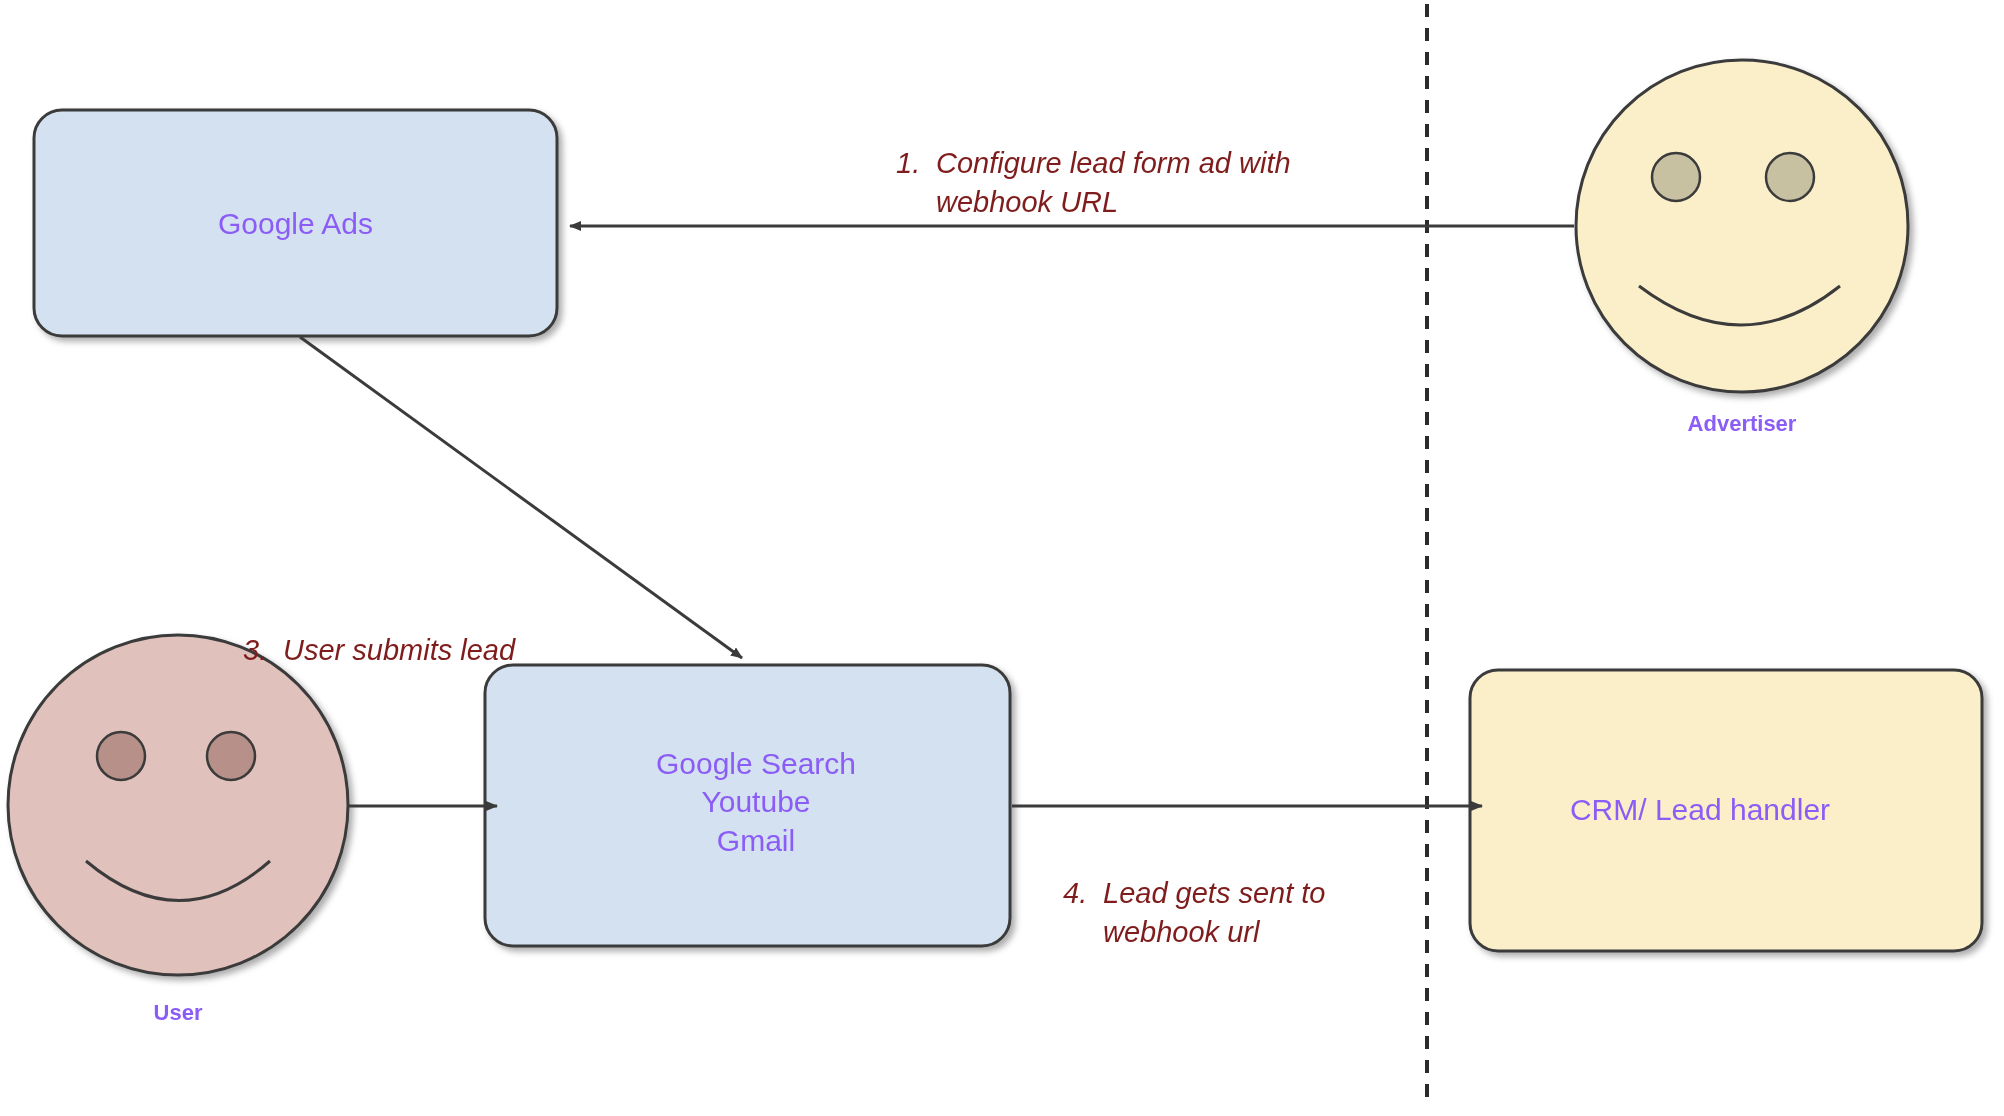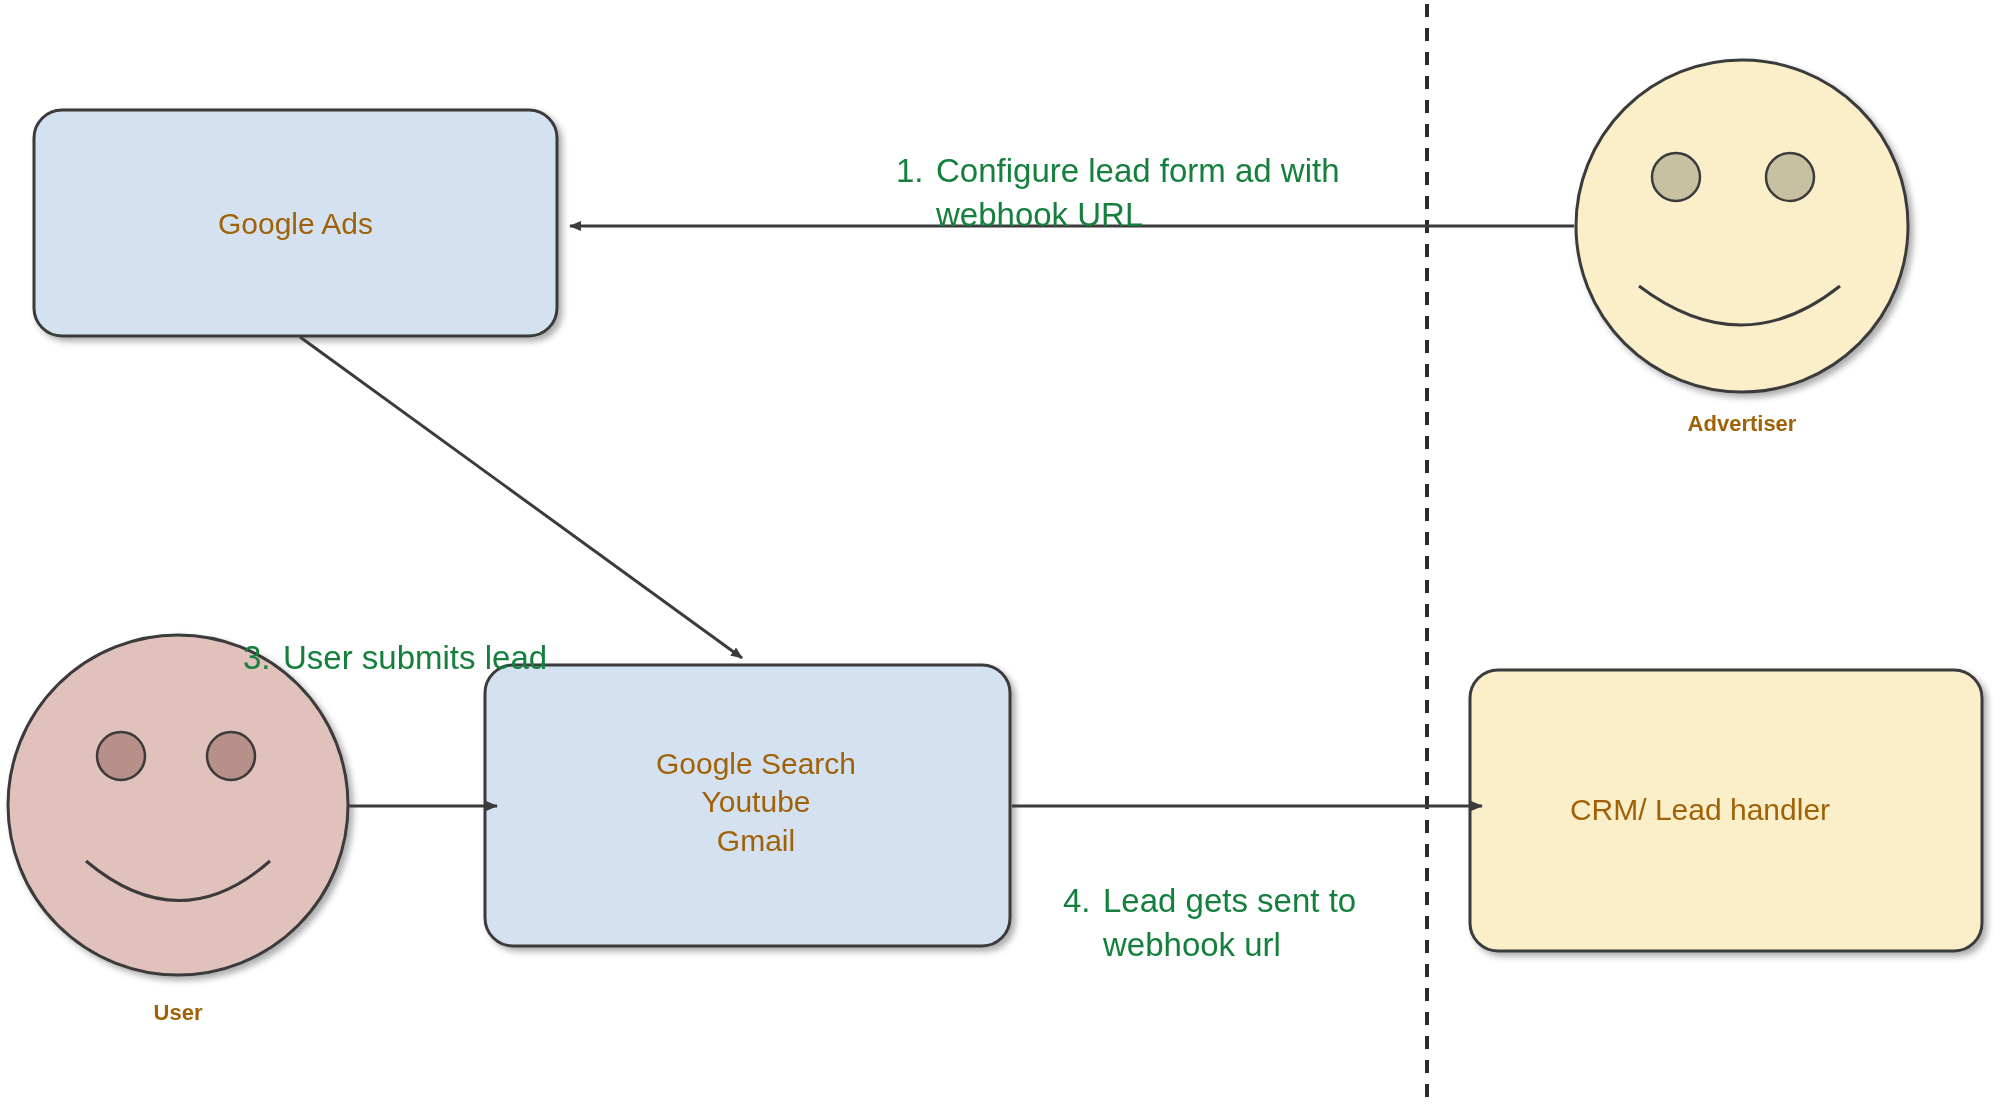--- a/index.html
+++ b/index.html
@@ -21,40 +21,41 @@
   #diagram-svg {
     position: absolute;
     top: 0;
     left: 0;
     width: 2004px;
     height: 1116px;
   }
   .node-label {
     position: absolute;
     font-family: "Liberation Sans", sans-serif;
-    color: #a16207;
+    color: #8b5cf6;
     text-align: center;
     line-height: 1.28;
     white-space: pre-line;
     pointer-events: none;
   }
   .box-label {
     font-size: 30px;
   }
   .actor-caption {
     font-size: 22px;
     font-weight: bold;
   }
   .edge-label {
     position: absolute;
     font-family: "Liberation Sans", sans-serif;
-    font-size: 33px;
-    color: #15803d;
+    font-size: 29px;
+    color: #7f1d1d;
     line-height: 1.34;
     white-space: pre-line;
+    font-style: italic;
   }
   .edge-label .num {
     display: inline-block;
     width: 40px;
   }
   .edge-label .txt {
     display: inline-block;
     vertical-align: top;
   }
 </style>

